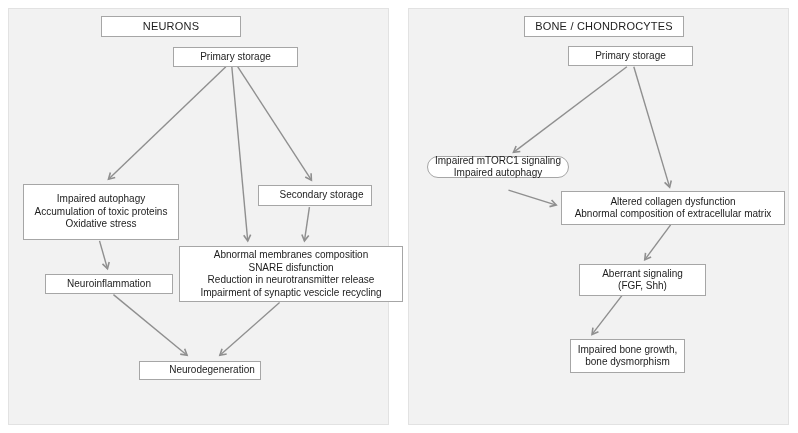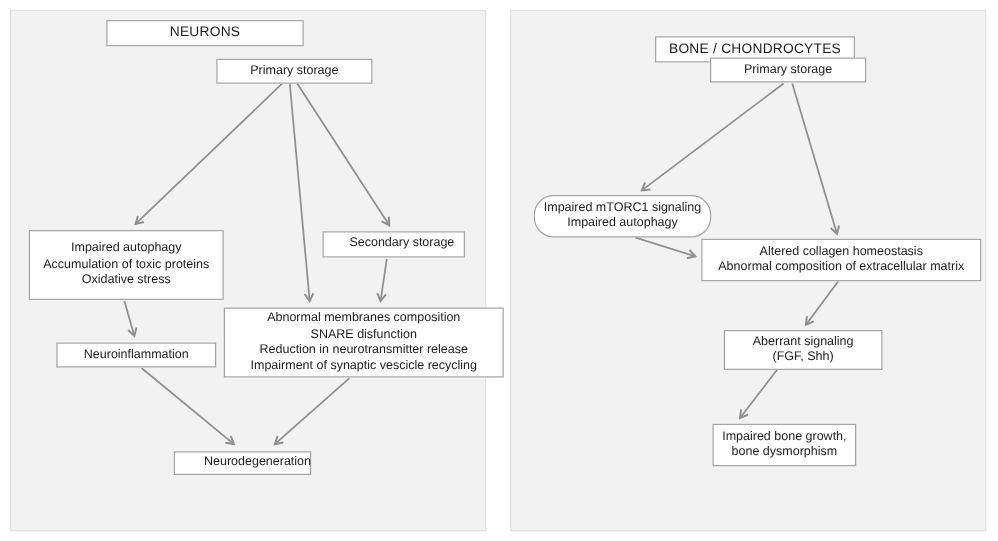--- a/index.html
+++ b/index.html
@@ -59,32 +59,32 @@
     align-items: center;
     text-align: center;
     font-size: 10px;
     line-height: 12.5px;
     color: var(--text);
   }
   .node .line { display: block; white-space: nowrap; }
   .node.title { font-size: 11px; letter-spacing: 0.2px; }
 
   
-  .n-title     { left: 76px;  top: 7px;   width: 158px; height: 21px; }
+  .n-title     { left: 92px;  top: 7px;   width: 140px; height: 21px; }
   .n-primary   { left: 164px; top: 38px;  width: 125px; height: 20px; }
   .n-impaired  { left: 14px;  top: 175px; width: 156px; height: 56px; }
   .n-secondary { left: 249px; top: 176px; width: 114px; height: 21px; padding-left: 13px; }
   .n-abnormal  { left: 170px; top: 237px; width: 224px; height: 56px; }
   .n-neuroinfl { left: 36px;  top: 265px; width: 128px; height: 20px; }
-  .n-neurodeg  { left: 130px; top: 352px; width: 110px; height: 19px; padding-left: 24px; }
+  .n-neurodeg  { left: 130px; top: 352px; width: 122px; height: 19px; padding-left: 24px; }
 
   
-  .b-title     { left: 115px; top: 20px;   width: 160px; height: 21px; }
+  .b-title     { left: 115px; top: 7px;   width: 160px; height: 21px; }
   .b-primary   { left: 159px; top: 37px;  width: 125px; height: 20px; }
-  .b-mtorc1    { left: 18px;  top: 147px; width: 142px; height: 34px; border-radius: 16px; }
+  .b-mtorc1    { left: 18px;  top: 147px; width: 142px; height: 22px; border-radius: 16px; }
   .b-collagen  { left: 152px; top: 182px; width: 224px; height: 34px; }
   .b-aberrant  { left: 170px; top: 255px; width: 127px; height: 32px; justify-content: center; }
   .b-bonegrow  { left: 125px; top: 330px; width: 115px; height: 34px; margin-left: 36px; }
 </style>
 </head>
 <body>
 
 <div class="canvas">
 
   <section class="panel left">
@@ -153,21 +153,21 @@
     <div class="node b-primary">
       <span class="line">Primary storage</span>
     </div>
 
     <div class="node b-mtorc1">
       <span class="line">Impaired mTORC1 signaling</span>
       <span class="line">Impaired autophagy</span>
     </div>
 
     <div class="node b-collagen">
-      <span class="line">Altered collagen homeostasis</span>
+      <span class="line">Altered collagen dysfunction</span>
       <span class="line">Abnormal composition of extracellular matrix</span>
     </div>
 
     <div class="node b-aberrant">
       <span class="line">Aberrant signaling</span>
       <span class="line">(FGF, Shh)</span>
     </div>
 
     <div class="node b-bonegrow">
       <span class="line">Impaired bone growth,</span>

